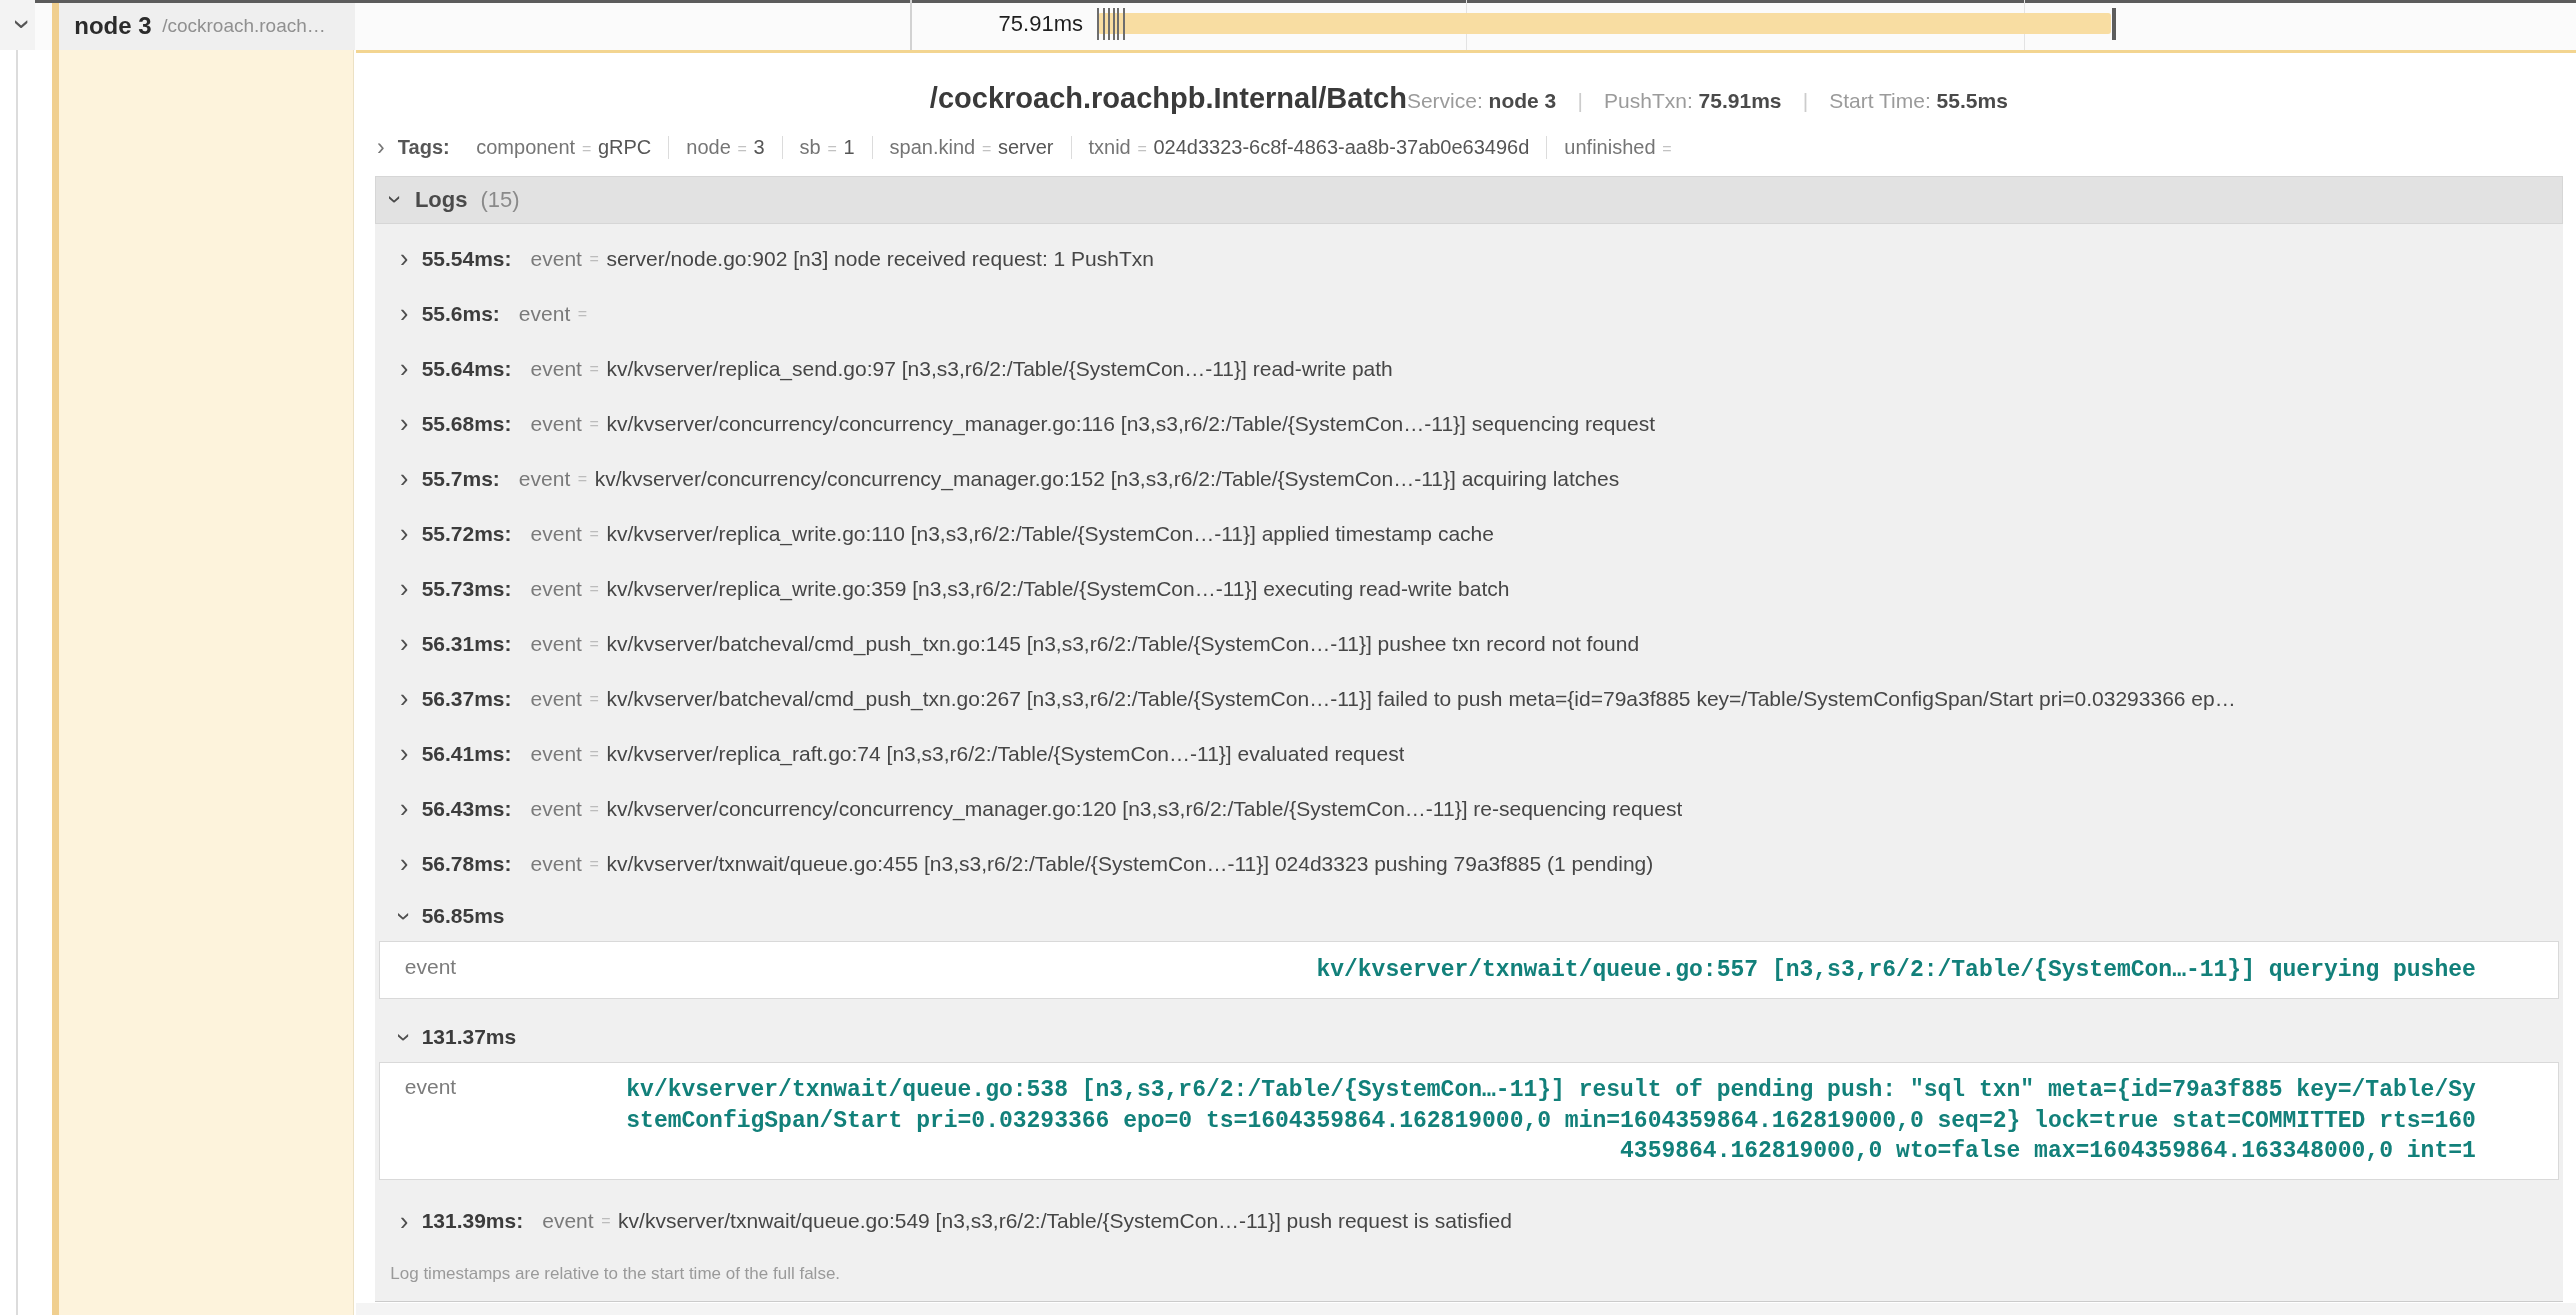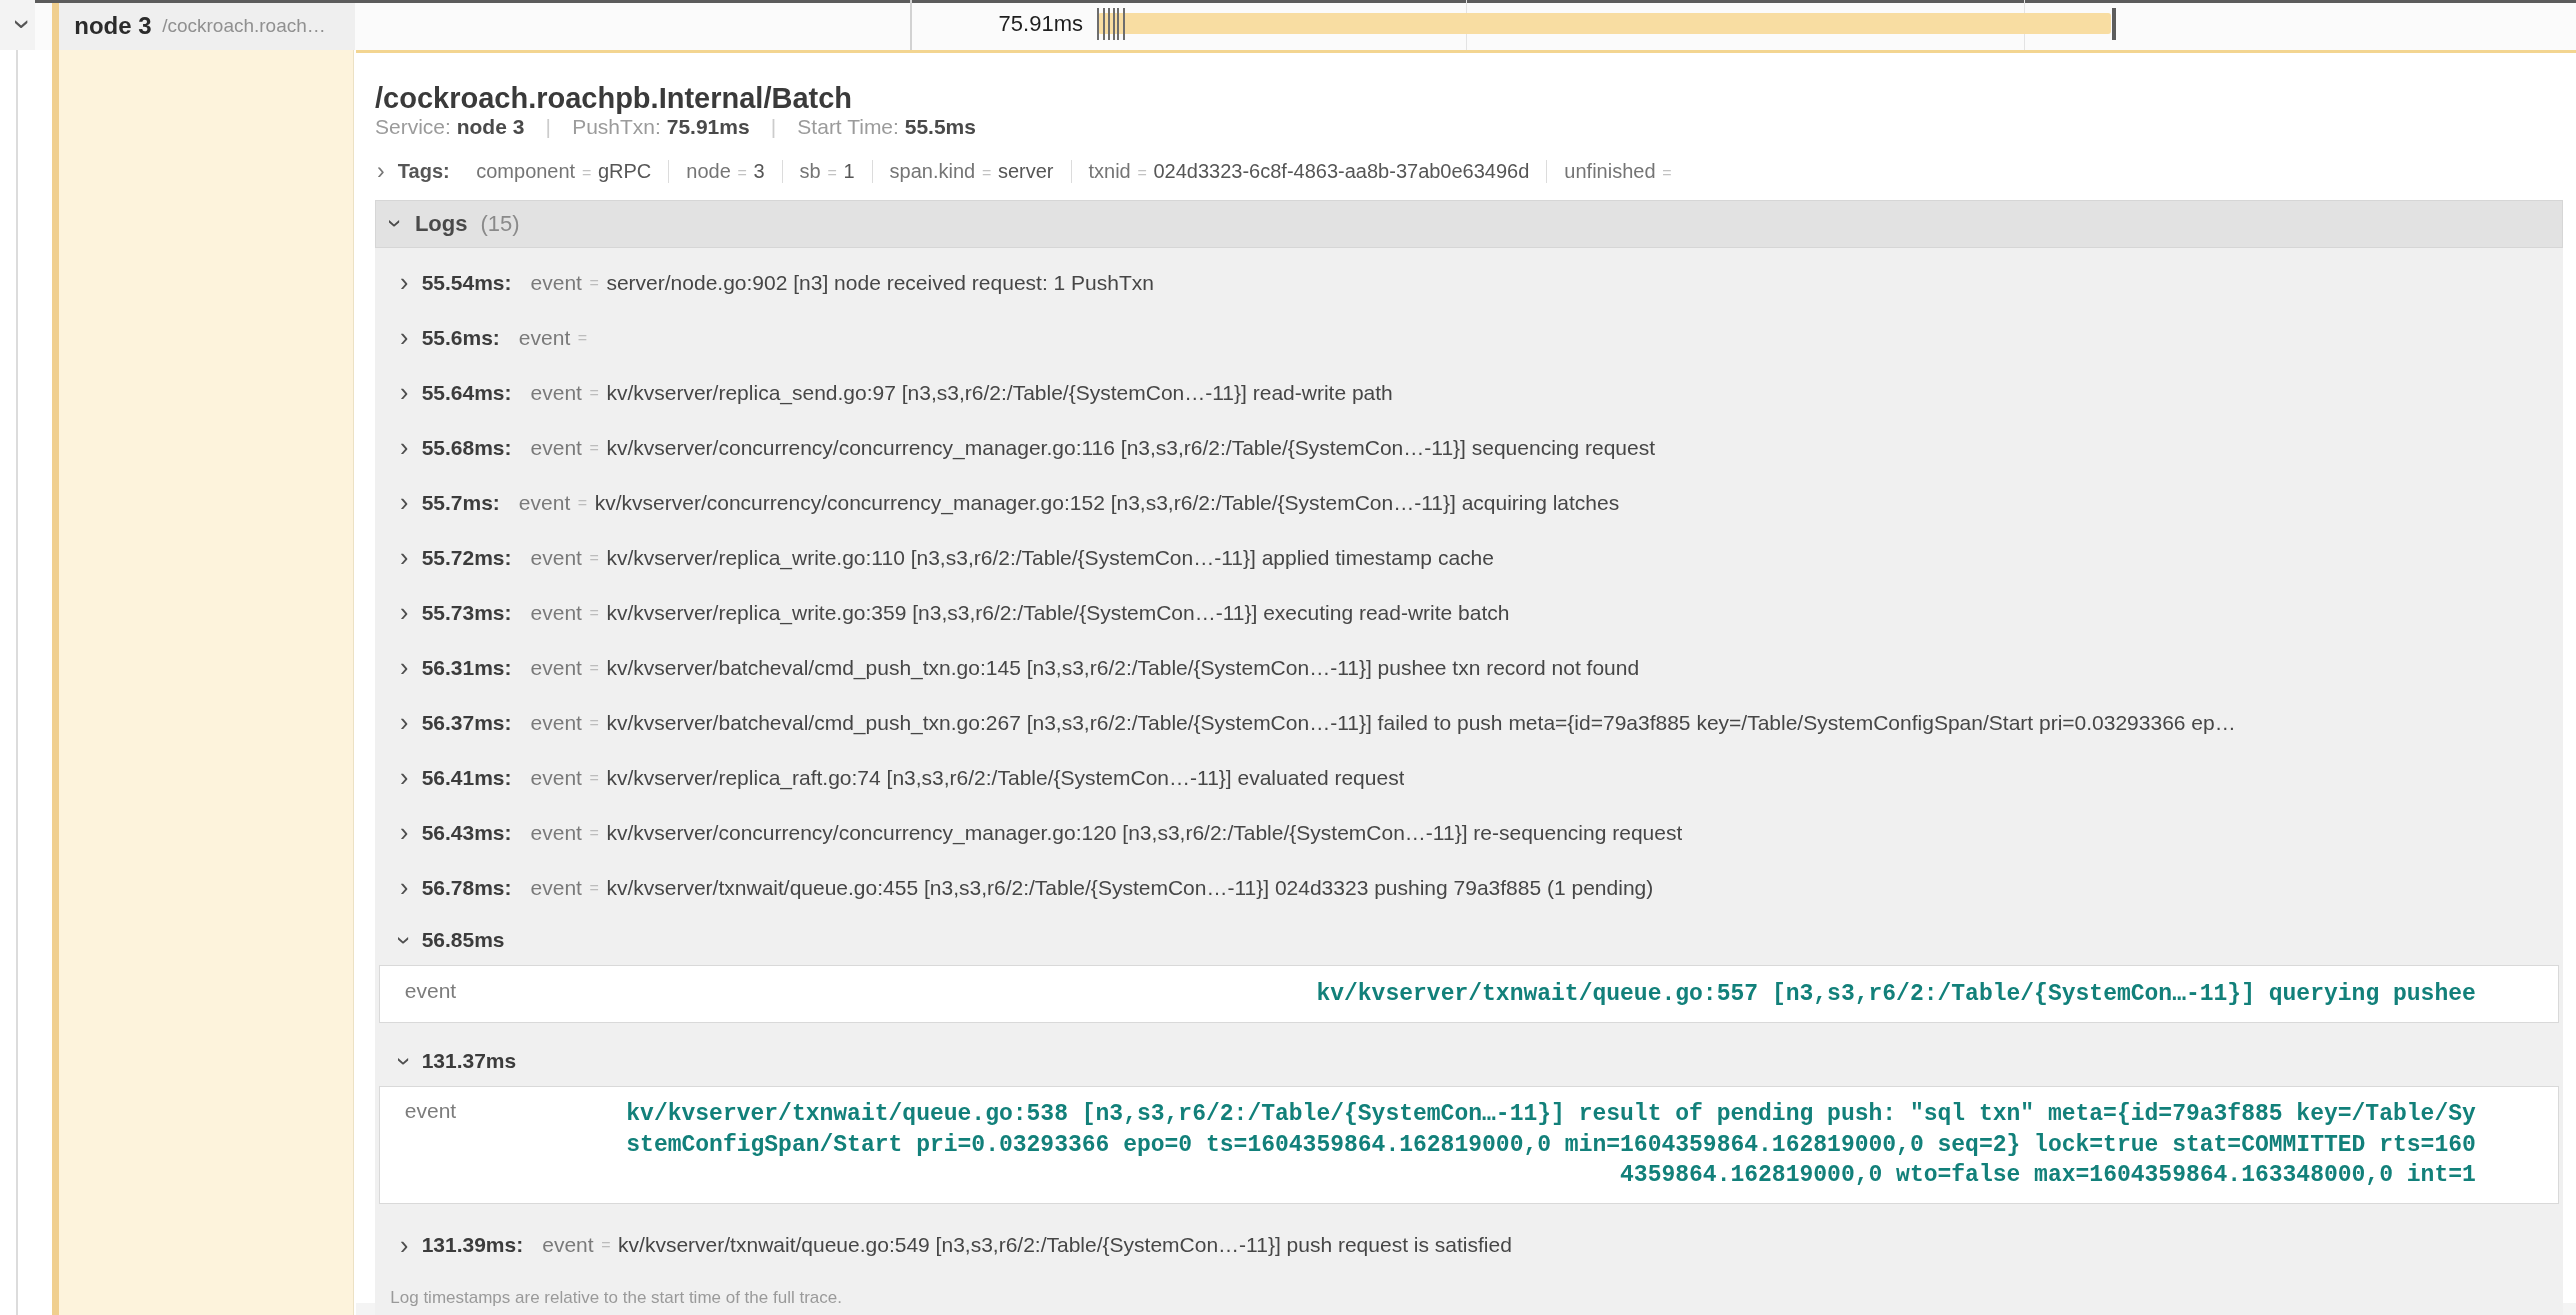--- a/index.html
+++ b/index.html
@@ -31,21 +31,21 @@
   .gridline { position:absolute; top:0; width:1px; height:50px; background:#e3e3e3; }
   .gridline.g1 { left:1466px; } .gridline.g2 { left:2024px; }
   .dur-label { position:absolute; right:1493px; top:10.5px; font-size:22px; color:#1f1f1f; white-space:nowrap; }
   .span-bar { position:absolute; left:1098px; top:13.3px; width:1013px; height:21px; background:#f8dda2; border-radius:2.9px; z-index:1; cursor:pointer; }
   .tick { position:absolute; top:7.6px; width:1.9px; height:32px; background:#6d6d6d; z-index:2; }
   .t0{left:1097px}.t1{left:1103px}.t2{left:1108px}.t3{left:1113px}.t4{left:1117px}.t5{left:1123px}
   .end-tick { position:absolute; left:2112px; top:7.6px; width:3.8px; height:32px; background:#5d5d5d; z-index:2; }
 
   
   .detail-card { position:absolute; left:356px; top:50px; right:0; height:1253px; background:#ffffff; border-top:3.8px solid #f3d591; padding:0 13.3px 0 19px; }
-  .card-header { display:flex; justify-content:center; align-items:baseline; padding:29px 0 19px 0;flex-direction:column; }
+  .card-header { display:flex; justify-content:center; align-items:baseline; padding:29px 0 19px 0; }
   .card-title { font-size:29px; font-weight:bold; color:#3a3a3a; }
   .meta { font-size:21px; color:#9b9b9b; white-space:nowrap; }
   .meta b { color:#4a4a4a; font-weight:bold; }
   .meta .sep { color:#cccccc; margin:0 15.3px; font-weight:400; }
   .tags-row { display:flex; align-items:center; padding:1.9px 0 17px 1.9px; font-size:20px; }
   .tags-row .chev { font-size:23px; margin-right:13.3px; color:#777; cursor:pointer; }
   .tags-label { font-weight:bold; color:#565656; margin-right:9.5px; }
   .tag-item { color:#757575; padding:0 17px; border-right:1px solid #dcdcdc; white-space:nowrap; }
   .tag-item:last-child { border-right:none; }
   .tag-item .eq { font-size:16px; color:#c2c2c2; margin:0 6.7px; }
@@ -238,17 +238,17 @@
     </div>
 
     <div class="log-row">
         <span class="chev">›</span>
         <span class="ts">131.39ms:</span>
         <span class="k">event</span>
         <span class="eq">=</span>
         <span class="v">kv/kvserver/txnwait/queue.go:549 [n3,s3,r6/2:/Table/{SystemCon…-11}] push request is satisfied</span>
       </div>
 
-    <div class="logs-footer">Log timestamps are relative to the start time of the full trace.</div>
+    <div class="logs-footer">Log timestamps are relative to the start time of the full false.</div>
   </div>
 
 </div>
 
 
 </body></html>

